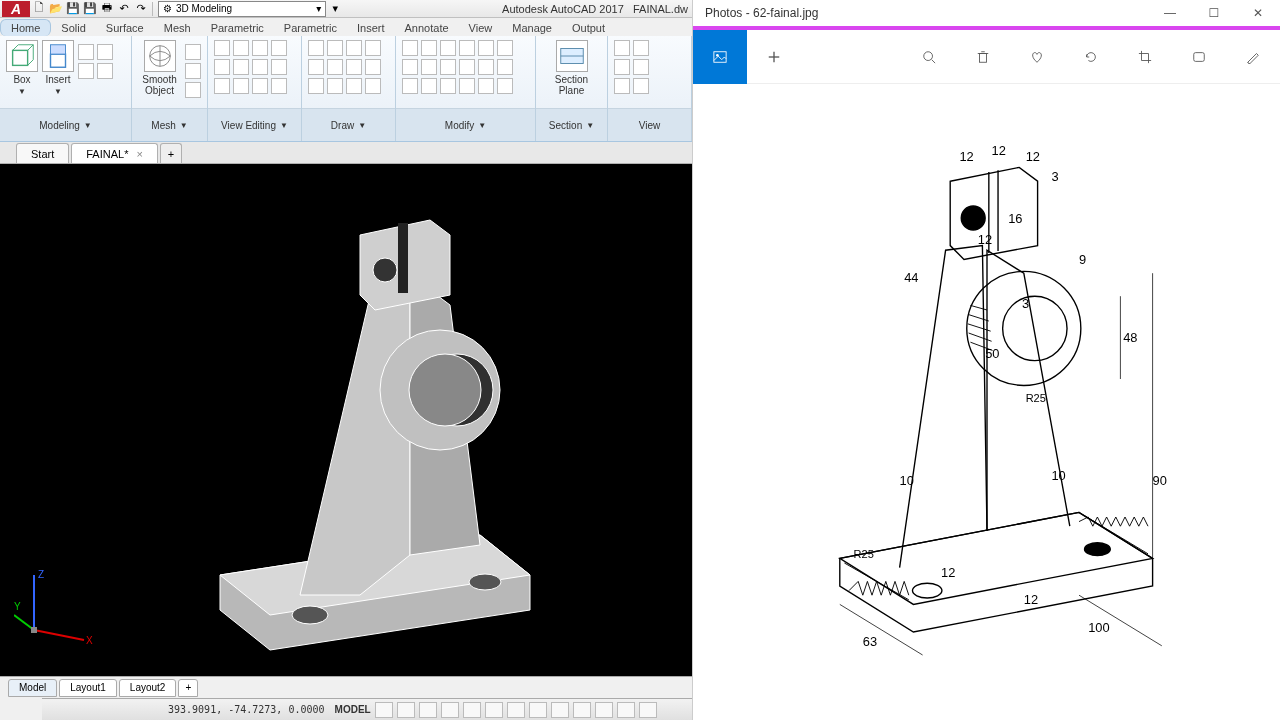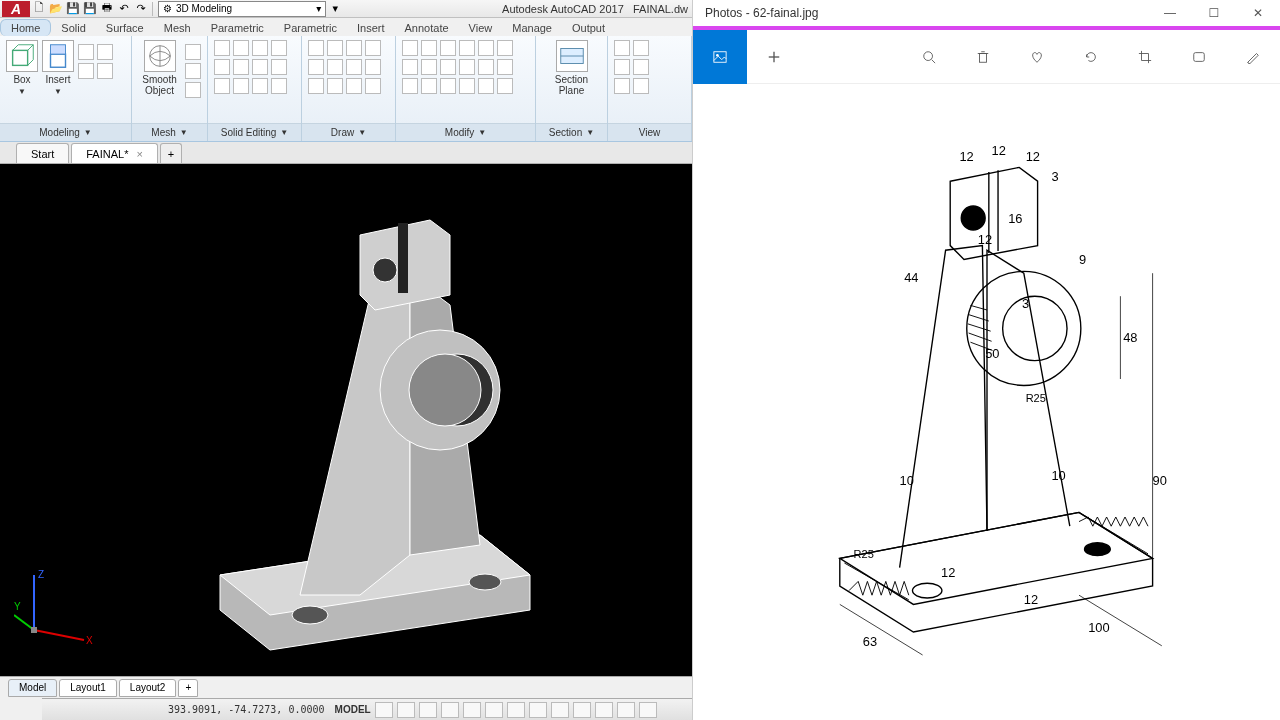--- a/index.html
+++ b/index.html
@@ -18,21 +18,21 @@
 
 
 .ribbon-tabs { height: 18px; background: #f0f0f0; display:flex; align-items:flex-end; font-size:11px; }
 .ribbon-tabs .tab { padding: 2px 10px; color:#444;border-radius:6px; }
 .ribbon-tabs .tab.active { background:#d6e6f5; border:1px solid #a8c6e0; border-bottom:none; }
 
 
 .ribbon { height: 106px; background: linear-gradient(#f8fbfe,#e6eef6); border-bottom:1px solid #a8c6e0; display:flex; }
 .panel { border-right:1px solid #bcd0e0; display:flex; flex-direction:column; }
 .panel-body { flex:1; display:flex; align-items:flex-start; padding:4px 6px 0; gap:4px; }
-.panel-title { height:18px; background:#d8e4ef; font-size:10px; color:#333; display:flex; align-items:center; justify-content:center; border-top:1px solid #c5d4e0; padding:8px 6px; white-space:nowrap;}
+.panel-title { height:18px; background:#d8e4ef; font-size:10px; color:#333; display:flex; align-items:center; justify-content:center; border-top:1px solid #c5d4e0; padding:16px 6px; white-space:nowrap;}
 .panel-title .arrow { margin-left:4px; font-size:8px; }
 .bigbtn { display:flex; flex-direction:column; align-items:center; gap:2px; font-size:10px; color:#333; }
 .bigbtn .ico { width:32px; height:32px; border:1px solid #aaa; background:#fff; display:flex; align-items:center; justify-content:center;}
 .smallgrid { display:grid; grid-template-columns:repeat(4,16px); grid-auto-rows:16px; gap:3px; }
 .smallgrid.two { grid-template-columns:repeat(2,16px); }
 .sbtn { width:16px; height:16px; background:#fff; border:1px solid #bbb; }
 
 
 .file-tabs { height:22px; background:#e8e8e8; border-bottom:1px solid #b0b0b0; display:flex; align-items:flex-end; padding-left:16px; font-size:11px;}
 .ftab { height:20px; background:#f8f8f8; border:1px solid #b0b0b0; border-bottom:none; padding:0 14px; display:flex; align-items:center; border-radius:3px 3px 0 0; margin-right:2px;}
@@ -186,21 +186,21 @@
             <div class="sbtn"></div>
             <div class="sbtn"></div>
             <div class="sbtn"></div>
         <div class="sbtn"></div>
             <div class="sbtn"></div>
             <div class="sbtn"></div>
             <div class="sbtn"></div>
       </div>
         </div>
       <div class="panel-title">
-          <span>Solid Editing</span>
+          <span>View Editing</span>
           <span class="arrow">▼</span>
         </div>
     </div>
 
     <div class="panel" style="width:94px">
       <div class="panel-body">
           <div class="smallgrid">
         <div class="sbtn"></div>
             <div class="sbtn"></div>
             <div class="sbtn"></div>

